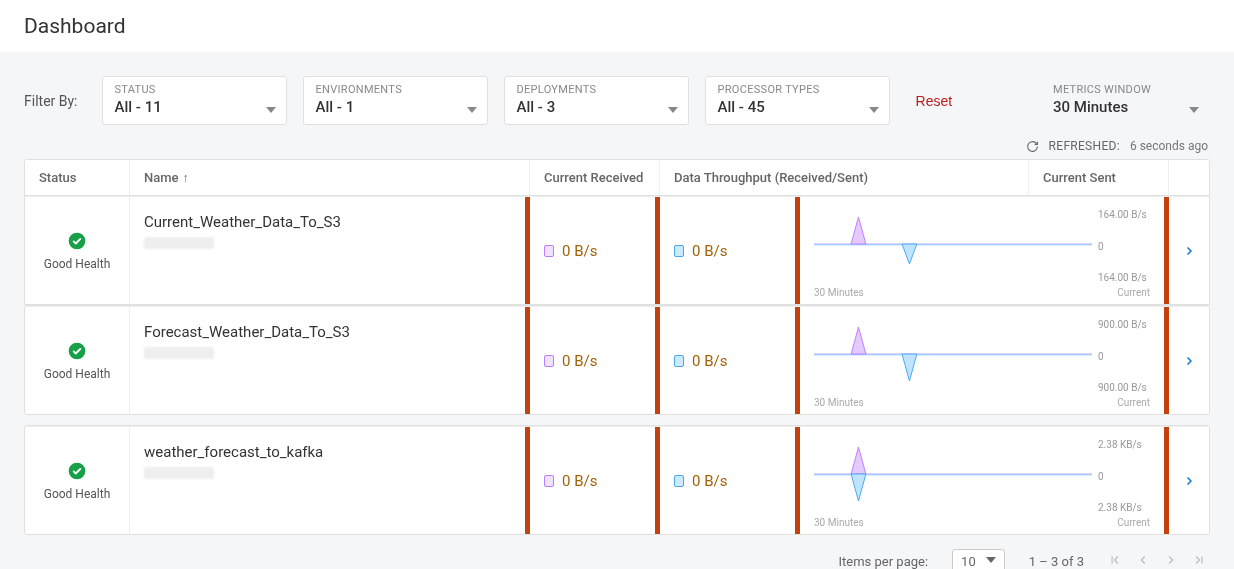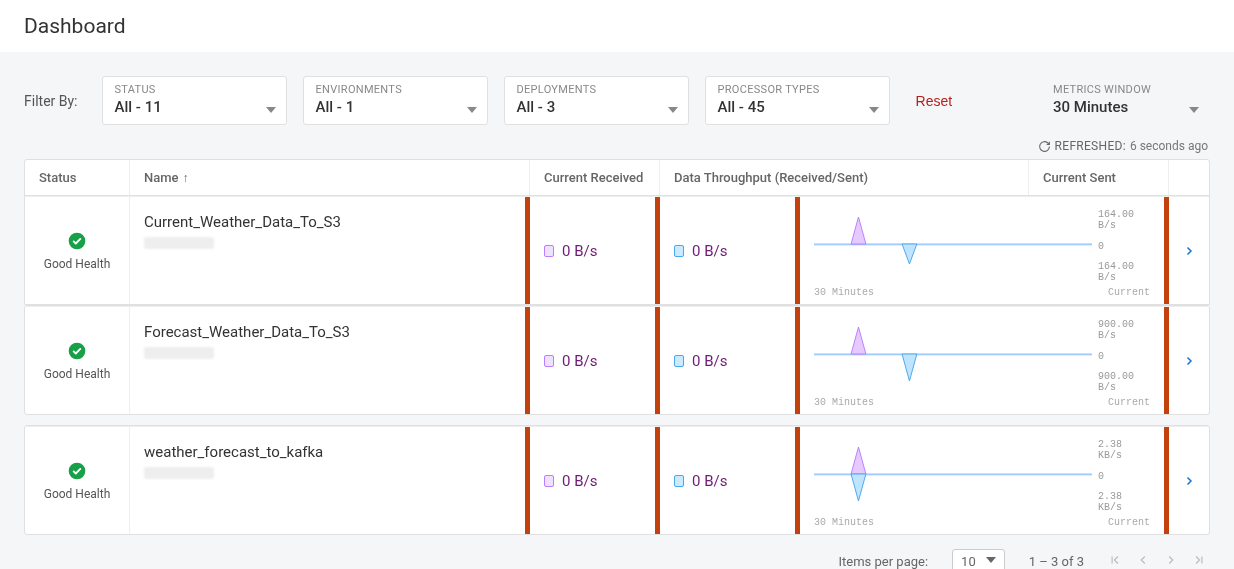--- a/index.html
+++ b/index.html
@@ -11,21 +11,21 @@
   .filter-label { font-size:14px; color:#555; margin-right:8px;}
   .filter-box { background:#fff; border:1px solid #e0e0e0; border-radius:3px; padding:6px 10px 8px 12px; display:flex; align-items:flex-end; justify-content:space-between; min-width:185px; cursor:pointer; }
   .filter-box.sm { min-width:170px;align-items:flex-end; }
   .filter-box .col { display:flex; flex-direction:column; gap:2px;}
   .filter-box .lbl { font-size:11px; letter-spacing:0.3px; color:#888; text-transform:uppercase; }
   .filter-box .val { font-size:15px; color:#333; font-weight:500;}
   .caret { width:0;height:0;border-left:5px solid transparent;border-right:5px solid transparent;border-top:6px solid #888; margin-bottom:3px;}
   .reset-btn { font-size:14px; color:#b91c1c; background:none; border:none; cursor:pointer; padding:8px 10px;}
   .metrics-box { margin-left:auto; background:transparent; border:1px solid transparent; }
   .metrics-box .lbl{color:#888;}
-  .refresh-row { display:flex; justify-content:flex-end; align-items:center; gap:4px; font-size:12px; color:#777; margin-top:14px; padding-right:2px;}
+  .refresh-row { display:flex; justify-content:flex-end; align-items:center; gap:10px; font-size:12px; color:#777; margin-top:14px; padding-right:2px;}
   .refresh-row .ico{ width:13px;height:13px; }
   .refresh-row .strong{ color:#666; letter-spacing:0.3px;}
   .thead { display:flex; border-bottom:1px solid #e0e0e0; background:#fafafa00;}
   .th { font-size:13px; color:#666; font-weight:500; padding:10px 14px; border-right:1px solid #eee; display:flex; align-items:center; gap:4px;}
   .th:last-child{border-right:none;}
   .col-status{ width:105px; }
   .col-name{ width:400px; }
   .col-recv{ width:130px; }
   .col-sent{ width:140px; }
   .col-chart{ flex:1; }
@@ -34,22 +34,22 @@
   .td { padding:16px 14px; font-size:14px; display:flex; align-items:center; border-right:5px solid #c2410c;}
   .td:last-child{border-right:none;}
   .td.col-status{flex-direction:column; justify-content:center; gap:6px; font-size:12px; color:#555; text-align:center; border-right:1px solid #eee;}
   .status-ico{ width:20px;height:20px;}
   .td.col-name{flex-direction:column; align-items:flex-start; gap:6px;}
   .name-main{ font-size:15px; color:#333; }
   .name-sub { width:70px; height:12px; background:#eee; border-radius:2px; filter:blur(1px);}
   .rate-chip{ width:10px;height:12px; border-radius:2px; margin-right:8px; display:inline-block;}
   .chip-recv{ background:#c9a0ff4d; border:1px solid #b97eff;}
   .chip-sent{ background:#7ec8ff66; border:1px solid #4aa8e8;}
-  .rate-val{ color:#701a75; font-size:15px;}
-  .td.col-chart{flex-direction:column; align-items:stretch; gap:2px; padding:12px 14px 6px 14px;font-family:Liberation Mono, monospace;}
+  .rate-val{ color:#a16207; font-size:15px;}
+  .td.col-chart{flex-direction:column; align-items:stretch; gap:2px; padding:12px 14px 6px 14px;}
   .chart-wrap{ position:relative; height:70px; }
   .chart-wrap svg{ width:100%; height:70px; }
   .chart-axis-labels{ display:flex; justify-content:space-between; font-size:10px; color:#aaa; margin-top:2px;}
   .chart-area{ position:relative; flex:1; display:flex;}
   .chart-side{ width:58px; font-size:10px; color:#999; display:flex; flex-direction:column; justify-content:space-between; padding:0 0 0 6px;}
   .td.col-go{ justify-content:center; color:#1976d2; cursor:pointer;}
   .chev-r{ width:12px;height:12px; }
   .sort-arrow{ font-size:12px;}
   
   .pager{ display:flex; justify-content:flex-end; align-items:center; gap:24px; font-size:13px; color:#666; padding:14px 4px 0 0;}

